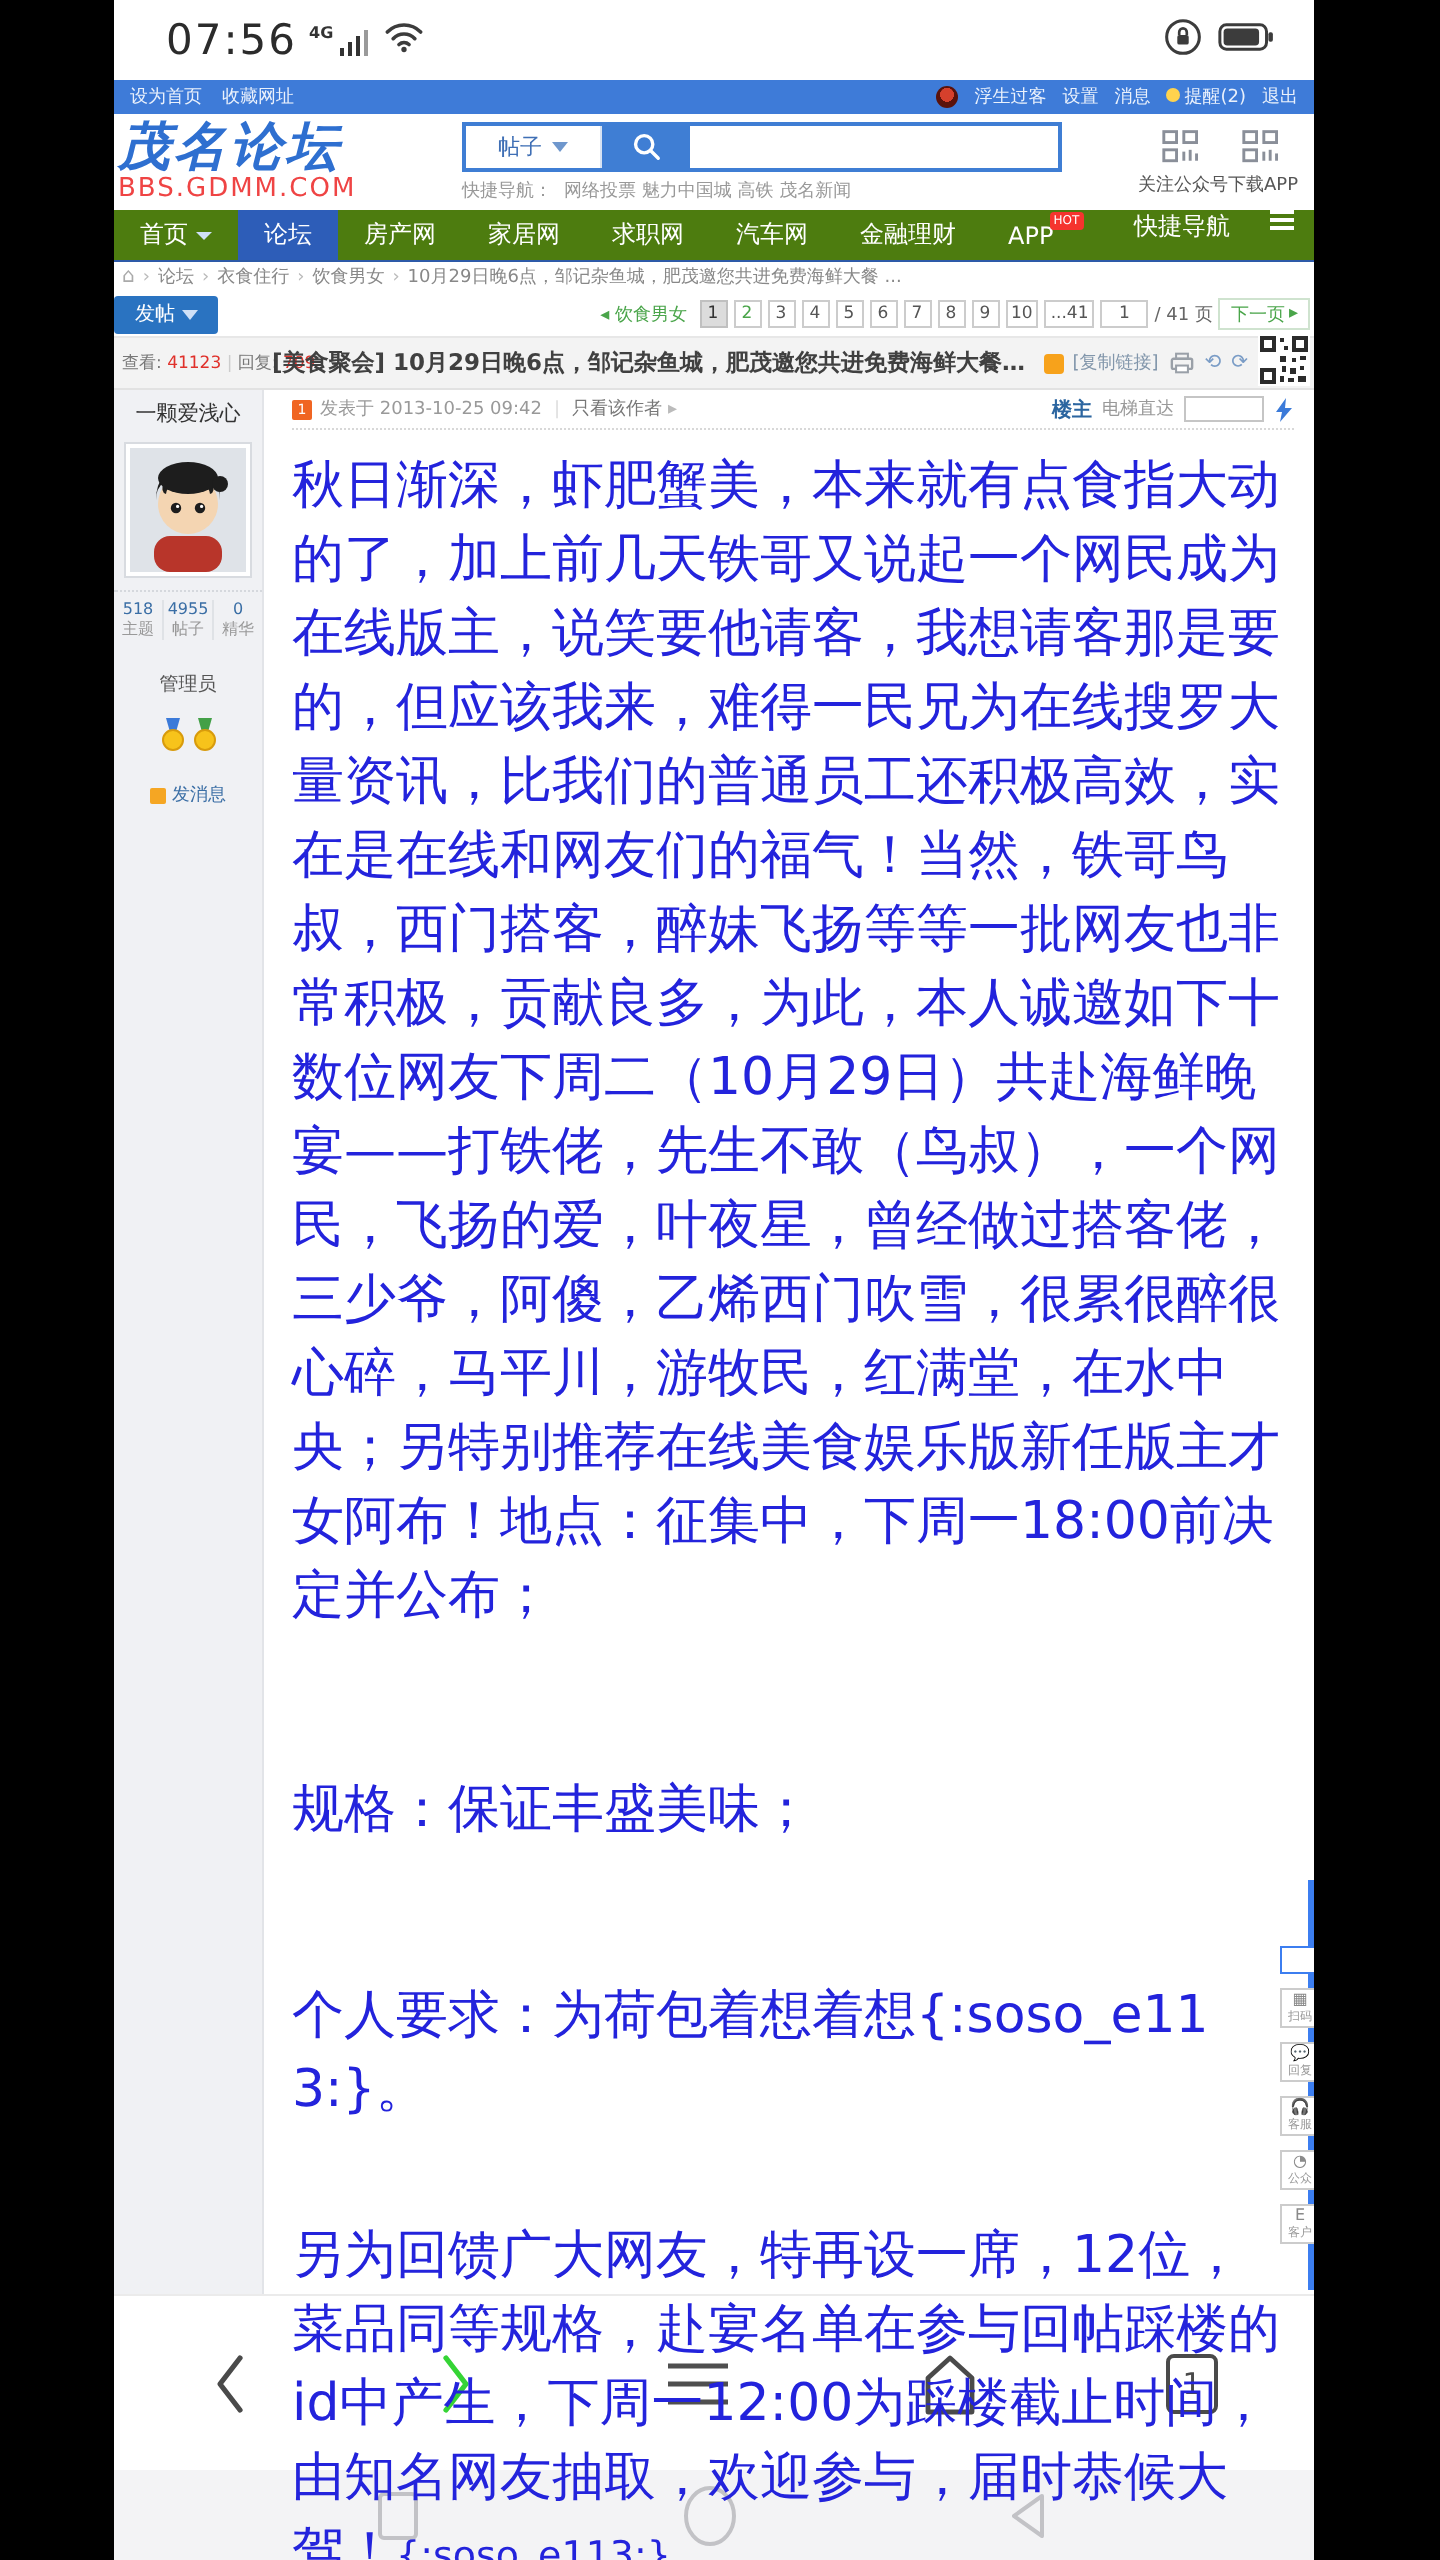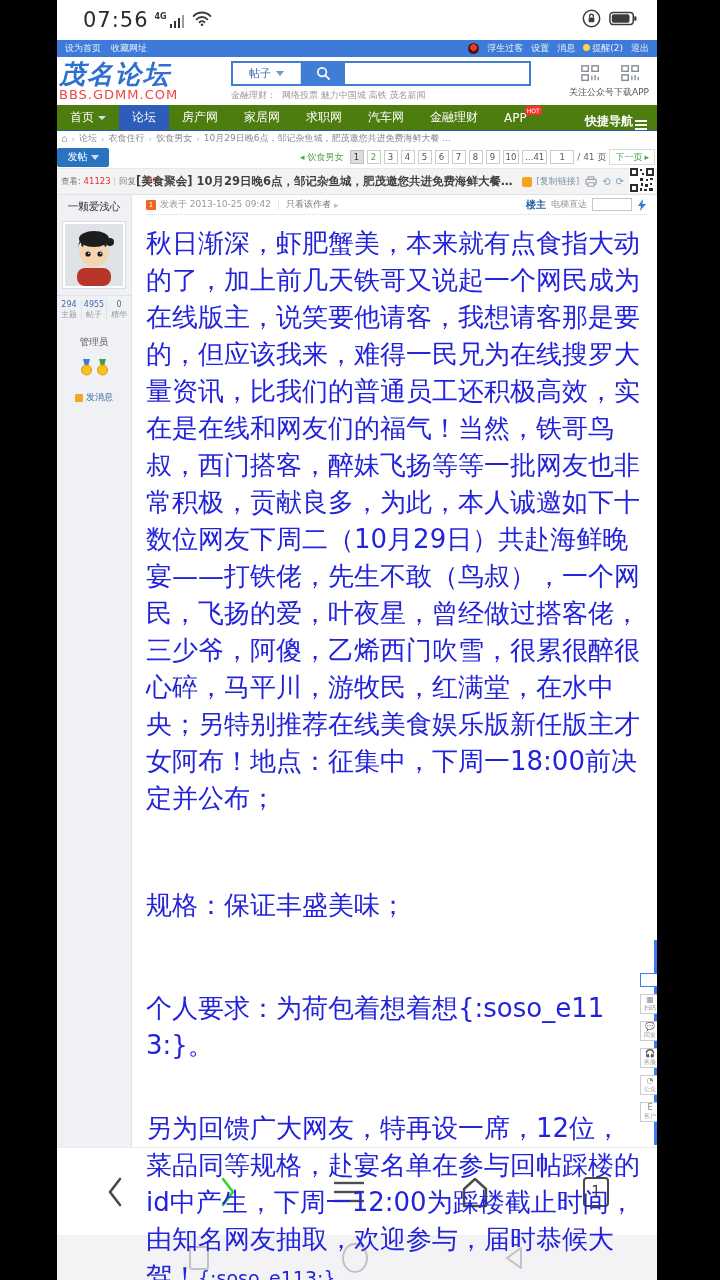--- a/index.html
+++ b/index.html
@@ -41,21 +41,21 @@
   .qr-group { margin-left:auto; display:flex; padding-right:2px; }
   .qr-item { display:flex; flex-direction:column; align-items:center; gap:2px; cursor:pointer; }
   .qr-label { font-size:9px; color:#555; }
 
   
   .nav-bar { height:26px; background:#4d7c0f; border-bottom:1px solid #2d5aa8; display:flex; align-items:stretch; color:#fff; font-size:12px; }
   .nav-item { display:flex; align-items:center; padding:0 13px; gap:4px; position:relative; cursor:pointer; white-space:nowrap; }
   .nav-item.active { background:#2d5db8; }
   .nav-caret { width:0;height:0;border-left:4px solid transparent;border-right:4px solid transparent;border-top:4px solid #cfe0f7; }
   .hot-badge { position:absolute; top:1px; right:-2px; background:#f5342e; color:#fff; font-size:6px; line-height:7px; padding:1px 2px; border-radius:2px; }
-  .quick-nav { margin-left:auto; display:flex; align-items:flex-end; gap:2px; padding:0 10px; cursor:pointer;font-weight:bold; }
+  .quick-nav { margin-left:auto; display:flex; align-items:flex-start; gap:20px; padding:0 10px; cursor:pointer; }
   .menu-lines { display:flex; flex-direction:column; gap:2px; }
   .menu-lines i { display:block; width:12px; height:2px; background:#fff; }
 
   
   .crumb-row { height:15px; display:flex; align-items:center; gap:4px; font-size:9px; color:#999; padding-left:4px; background:#fff; }
   .crumb-sep { color:#bbb; }
   .crumb a, .crumb { color:#888; }
 
   
   .page-row { height:22px; display:flex; align-items:center; background:#fff; padding-right:2px; }
@@ -195,21 +195,21 @@
           <span class="caret-down"></span>
         </div>
         <button class="search-btn">
           <svg width="15" height="15" viewBox="0 0 16 16">
               <circle cx="6.5" cy="6.5" r="4.6" fill="none" stroke="#fff" stroke-width="1.8"></circle>
               <line x1="10" y1="10" x2="14" y2="14" stroke="#fff" stroke-width="1.8" stroke-linecap="round"></line>
             </svg>
         </button>
       </div>
       <div class="hot-line">
-        <span>金融理财：</span>
+        <span>快捷导航：</span>
         <span>网络投票  魅力中国城  高铁  茂名新闻</span>
       </div>
     </div>
     <div class="qr-group">
       <div class="qr-item">
         <svg width="22" height="20" viewBox="0 0 24 22">
             <g fill="none" stroke="#8a8f99" stroke-width="1.6">
               <rect x="2" y="2" width="7" height="6"></rect>
               <rect x="13" y="2" width="7" height="6"></rect>
               <rect x="2" y="12" width="7" height="6"></rect>
@@ -363,21 +363,21 @@
             <ellipse cx="29" cy="15" rx="15" ry="8" fill="#1d1d1d"></ellipse>
             <circle cx="45" cy="18" r="4" fill="#1d1d1d"></circle>
             <circle cx="23" cy="30" r="2.6" fill="#1d1d1d"></circle>
             <circle cx="35" cy="30" r="2.6" fill="#1d1d1d"></circle>
             <circle cx="23.8" cy="29.2" r="0.8" fill="#fff"></circle>
             <circle cx="35.8" cy="29.2" r="0.8" fill="#fff"></circle>
           </svg>
       </div>
       <div class="stats">
         <div class="stat">
-            <div class="v">294</div>
+            <div class="v">518</div>
             <div class="l">主题</div>
           </div>
         <div class="stat">
             <div class="v">4955</div>
             <div class="l">帖子</div>
           </div>
         <div class="stat">
             <div class="v">0</div>
             <div class="l">精华</div>
           </div>

